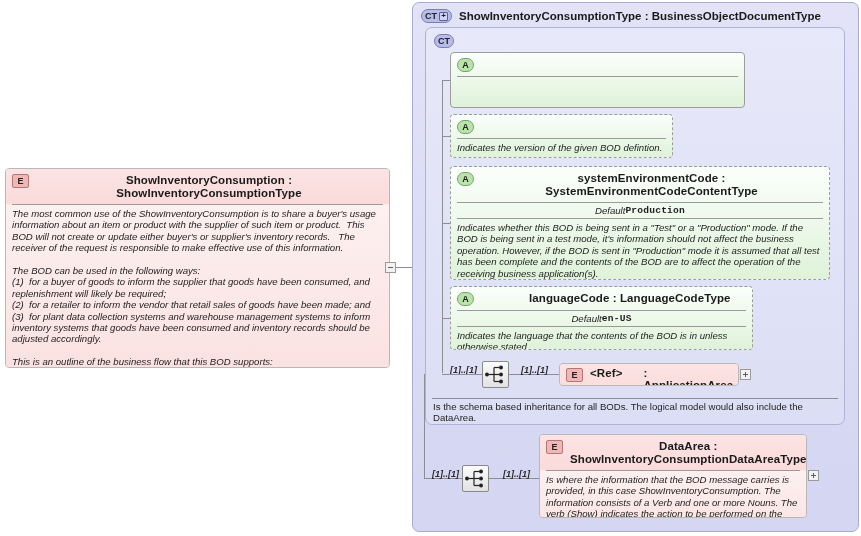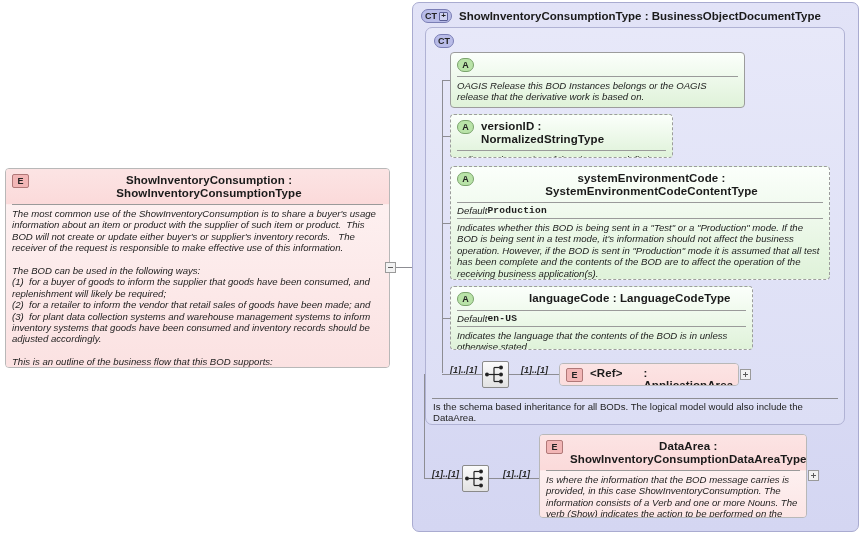--- a/index.html
+++ b/index.html
@@ -111,20 +111,21 @@
     border: 1px solid #9c9c9c;
   }
   .attr.optional { border: 1px dashed #9c9c9c; }
   .attr .node-head { background: transparent; }
   .attr .node-body { background: transparent; }
   .attr .defrow {
     display: flex;
     font-size: 9.6px;
     padding: 2px 6px 2px 6px;
     color: #1d1d1d;
+    justify-content: center;
   }
   .attr .defrow .dk { font-style: italic; }
   .attr .defrow .dv { font-weight: bold; font-style: normal; letter-spacing: .2px; font-family: Liberation Mono, monospace;}
 
   
   .ct-outer {
     position: absolute;
     box-sizing: border-box;
     background: linear-gradient(to bottom,#e2e3f7 0%, #d4d6f2 100%);
     border: 1px solid #a9abd0;
@@ -254,27 +255,25 @@
   </div>
 
   <div class="line hline" style="left:432px; top:398px; width:406px;"></div>
   <div class="ct-note" style="left:433px; top:401px; width:400px;">Is the schema based inheritance for all BODs. The logical model would also include the DataArea.</div>
 
   <div class="node attr" style="left:450px; top:52px; width:295px; height:56px;">
     <div class="node-head">
       <span class="badge badge-a">A</span>
     </div>
     <div class="sep"></div>
-    <div class="node-body">OAGIS Release this BOD Instances belongs or the OAGIS release that the derivative work is based on.</div>
   </div>
 
   <div class="node attr optional" style="left:450px; top:114px; width:223px; height:44px;">
     <div class="node-head">
       <span class="badge badge-a">A</span>
-      <span class="headtext" style="text-align:left;">versionID : NormalizedStringType</span>
     </div>
     <div class="sep"></div>
     <div class="node-body">Indicates the version of the given BOD defintion.</div>
   </div>
 
   <div class="node attr optional" style="left:450px; top:166px; width:380px; height:114px;">
     <div class="node-head">
       <span class="badge badge-a">A</span>
       <span class="headtext">systemEnvironmentCode : SystemEnvironmentCodeContentType</span>
     </div>

